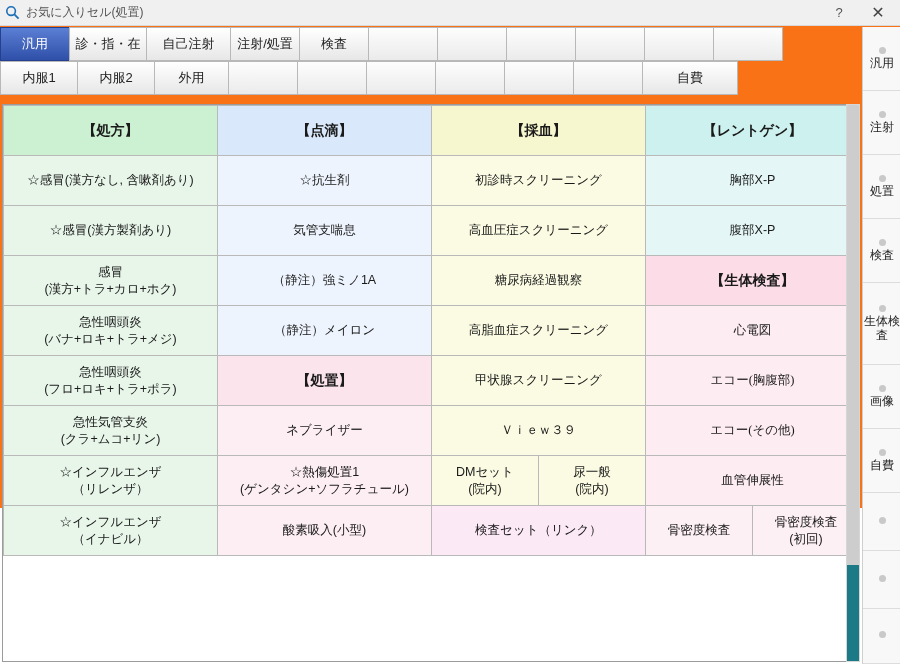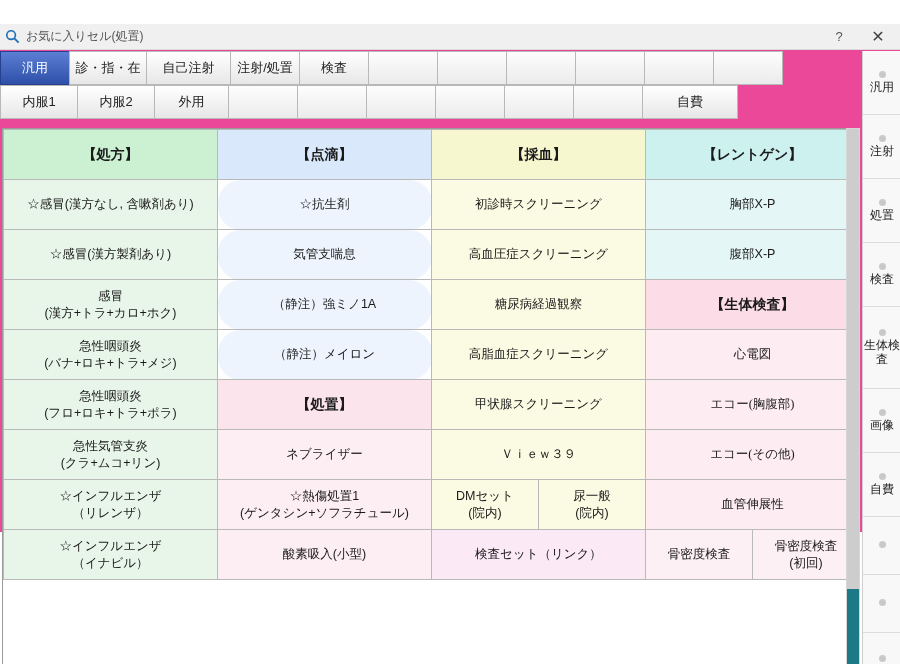--- a/index.html
+++ b/index.html
@@ -6,22 +6,21 @@
   html, body {
     margin: 0; padding: 0;
     width: 900px; height: 664px;
     overflow: hidden;
     font-family: "Liberation Sans", sans-serif;
     background: #ffffff;
   }
   #app {
     position: relative;
     width: 900px; height: 508px;
-    background: #ec4899;
-    margin-top: 24px;
+    background: #f97316;
   }
 
   
   .titlebar {
     position: absolute; top: 0; left: 0;
     width: 900px; height: 26px;
     background: #f0f0f0;
     border-bottom: 1px solid #d9d9d9;
     display: flex; align-items: center;
   }
@@ -92,21 +91,21 @@
     color: #1a1a1a;
     line-height: 1.35;
     padding: 2px 12px;
     overflow: hidden;
   }
   td.hdr { font-weight: bold; font-size: 14px; }
 
   
   .c-green      { background: #e8f6ea; }
   .c-greenhdr   { background: #ccf0d2; }
-  .c-blue       { background: #edf4fd; border-radius: 23px; }
+  .c-blue       { background: #edf4fd; }
   .c-bluehdr    { background: #d9e9fb; }
   .c-yellow     { background: #fbfbe3; }
   .c-yellowhdr  { background: #f6f6cf; }
   .c-cyanhdr    { background: #cdf1ef; }
   .c-cyan       { background: #e4f7f6; }
   .c-pink       { background: #fdecf2; font-family: Liberation Serif, serif; }
   .c-pinkhdr    { background: #fbdce7; }
   .c-rosehdr    { background: #fbe4ec; }
   .c-magenta    { background: #fbe9f6; }
   .c-lightpink  { background: #fdeef3; }

